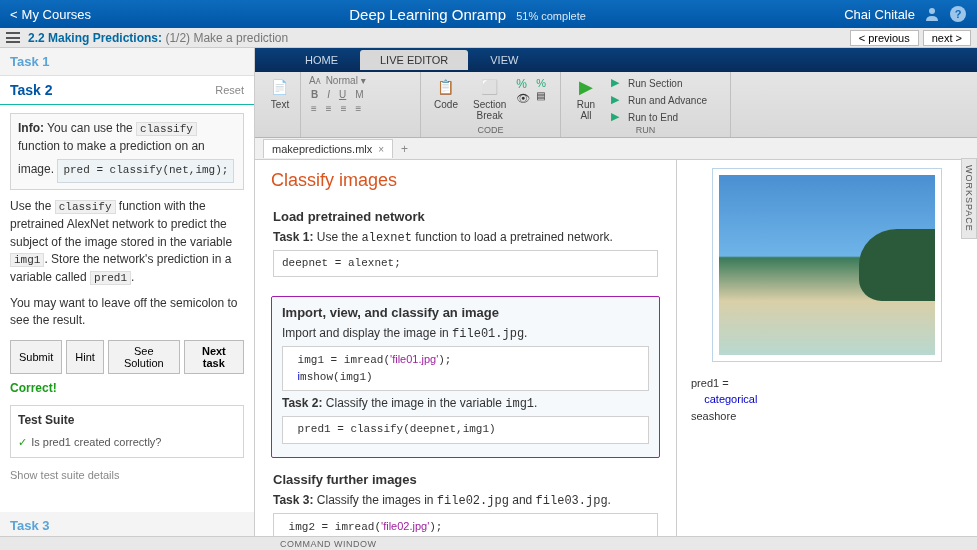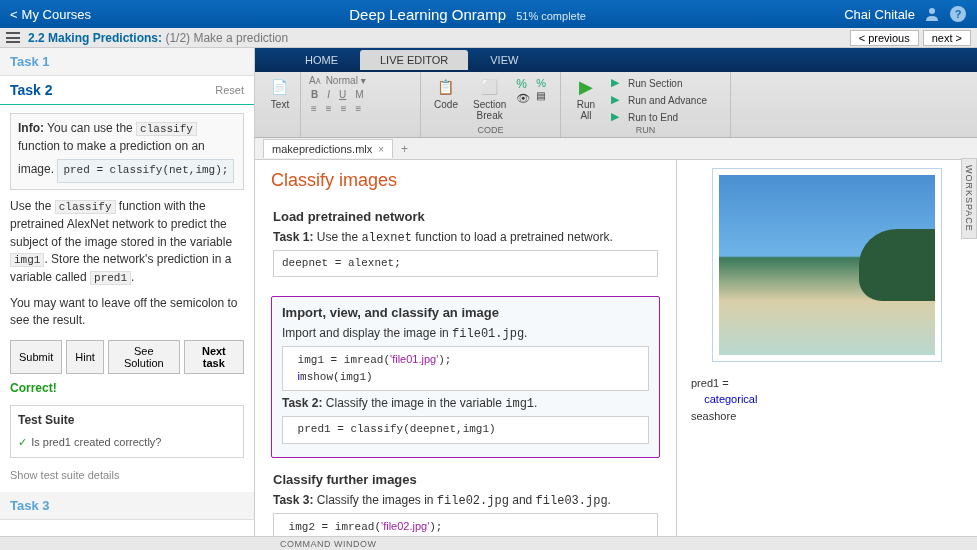--- a/index.html
+++ b/index.html
@@ -169,21 +169,21 @@
       <div class="correct">Correct!</div>
       <div class="suite-box">
         <div class="suite-title">Test Suite</div>
         <div class="suite-item">
           <span class="check">✓</span>
           <span>Is pred1 created correctly?</span>
         </div>
       </div>
       <span class="suite-details">Show test suite details</span>
     </div>
-    <div class="task-collapsed" style="">Task 3</div>
+    <div class="task-collapsed" style="margin-top:20px;">Task 3</div>
 
   </div>
 
   <div class="right-panel">
     <div class="workspace-tab">WORKSPACE</div>
 
     <div class="ribbon-tabs">
       <div class="rib-tab">HOME</div>
       <div class="rib-tab active">LIVE EDITOR</div>
       <div class="rib-tab">VIEW</div>

